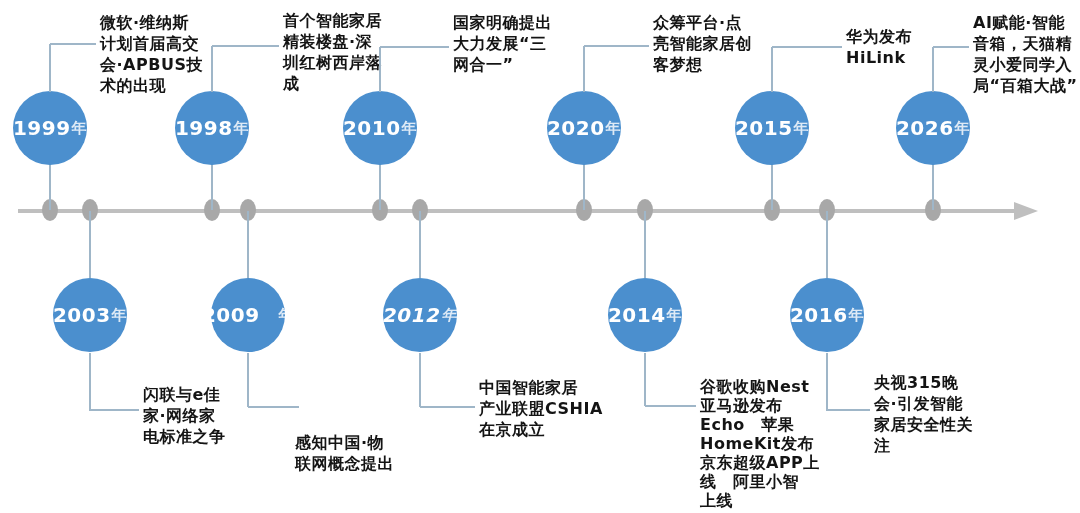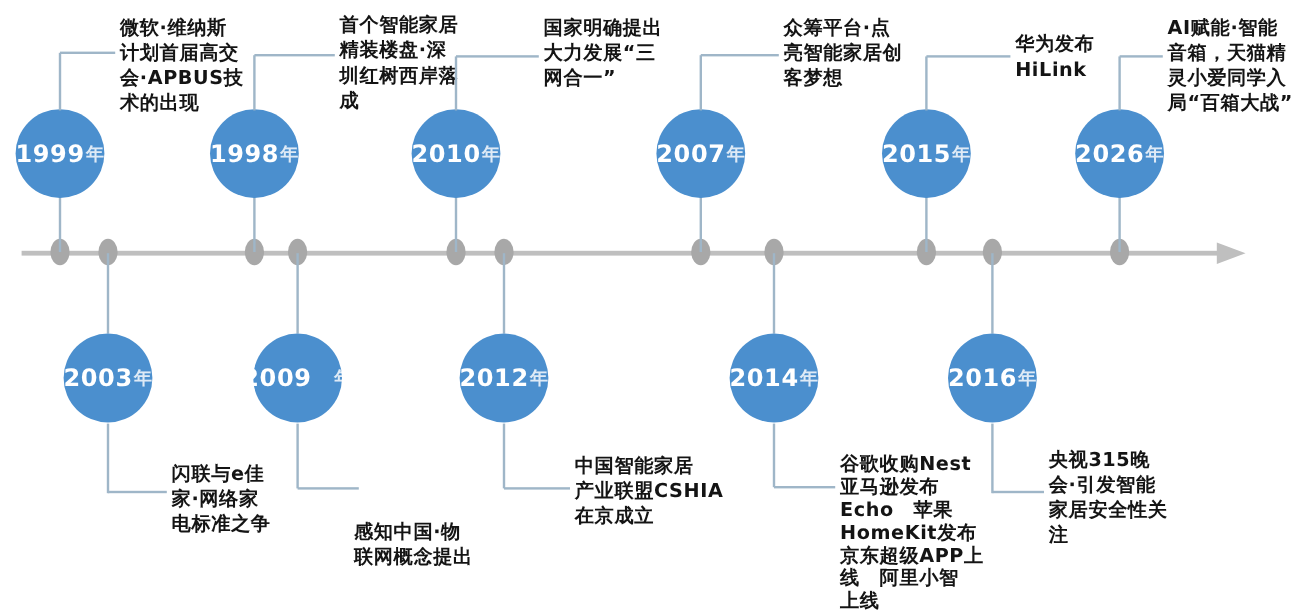--- a/index.html
+++ b/index.html
@@ -123,36 +123,36 @@
     <div class="vline" style="left:379px;top:47px;height:45px;"></div>
     <div class="hline" style="left:380px;top:46px;width:69px;"></div>
     <div class="note" style="left:453px;top:12px;">国家明确提出
 大力发展“三
 网合一”</div>
   </div>
 
   <div>
     <div class="dot" style="left:412px;top:199px;"></div>
     <div class="vline" style="left:419px;top:211px;height:67px;"></div>
-    <div class="circle" style="left:383px;top:278px;">
+    <div class="circle" style="left:383px;top:278px;font-style:italic;">
         <span>2012</span>
         <span class="suf">年</span>
       </div>
     <div class="vline" style="left:419px;top:353px;height:54px;"></div>
     <div class="hline" style="left:420px;top:406px;width:55px;"></div>
     <div class="note" style="left:479px;top:377px;">中国智能家居
 产业联盟CSHIA
 在京成立</div>
   </div>
 
   <div>
     <div class="dot" style="left:576px;top:199px;"></div>
     <div class="vline" style="left:583px;top:164px;height:46px;"></div>
     <div class="circle" style="left:547px;top:91px;">
-        <span>2007</span>
+        <span>2020</span>
         <span class="suf">年</span>
       </div>
     <div class="vline" style="left:583px;top:46px;height:46px;"></div>
     <div class="hline" style="left:584px;top:45px;width:65px;"></div>
     <div class="note" style="left:653px;top:12px;">众筹平台·点
 亮智能家居创
 客梦想</div>
   </div>
 
   <div>

